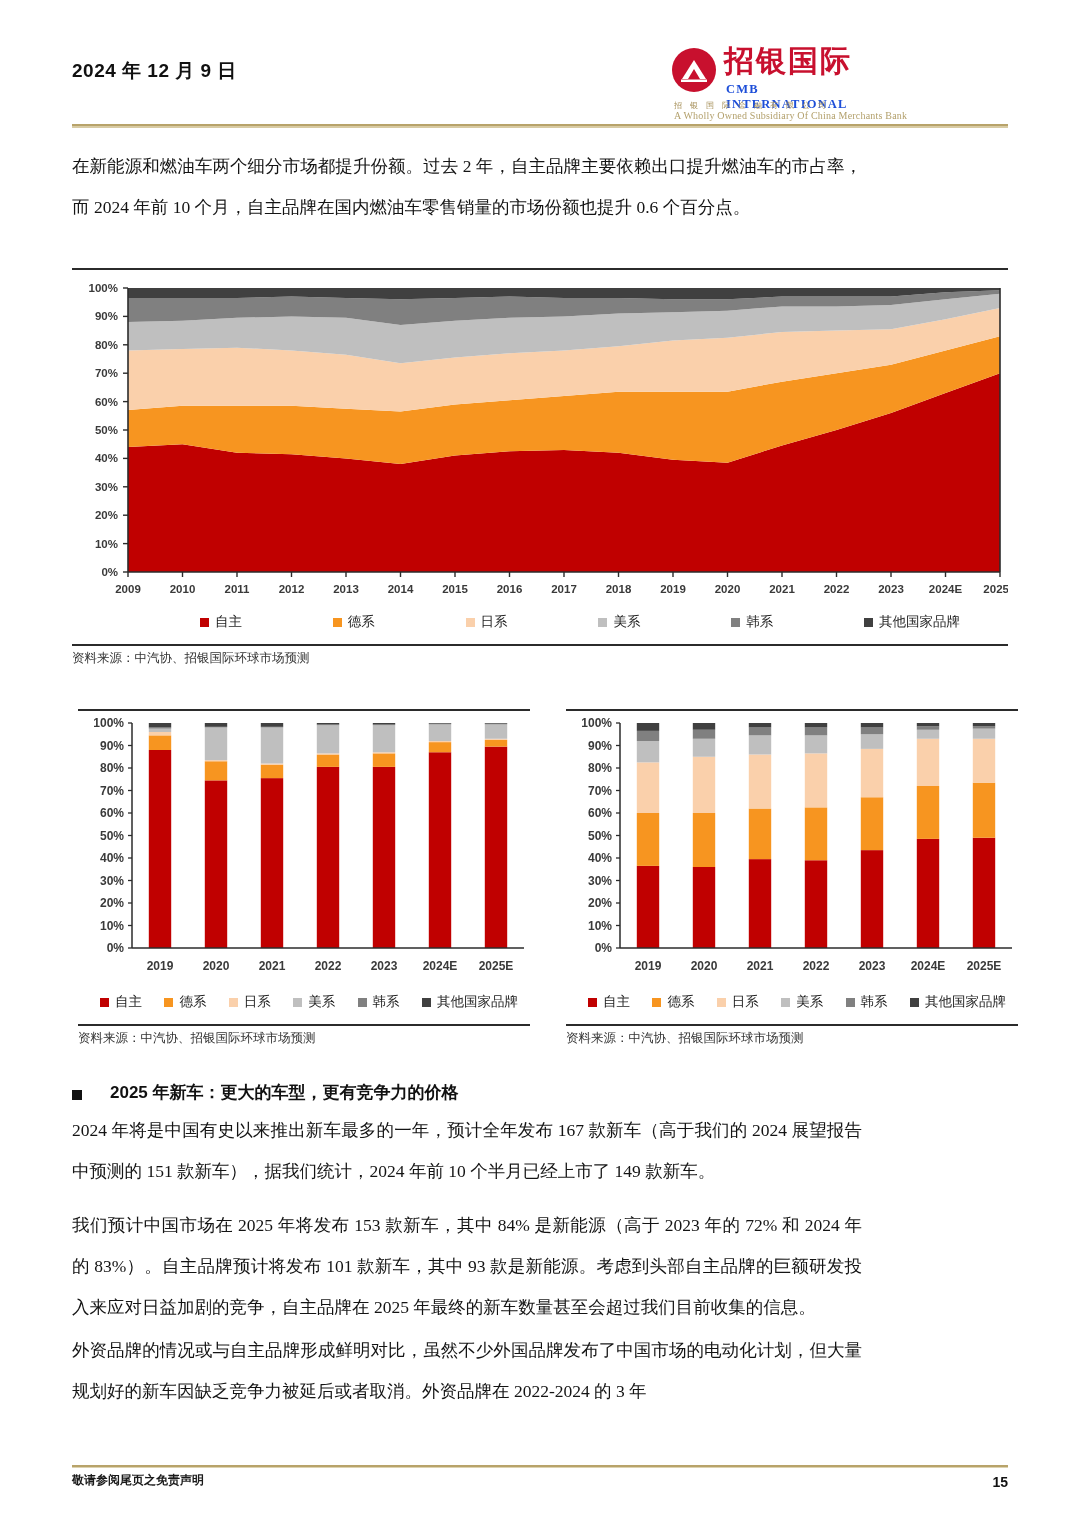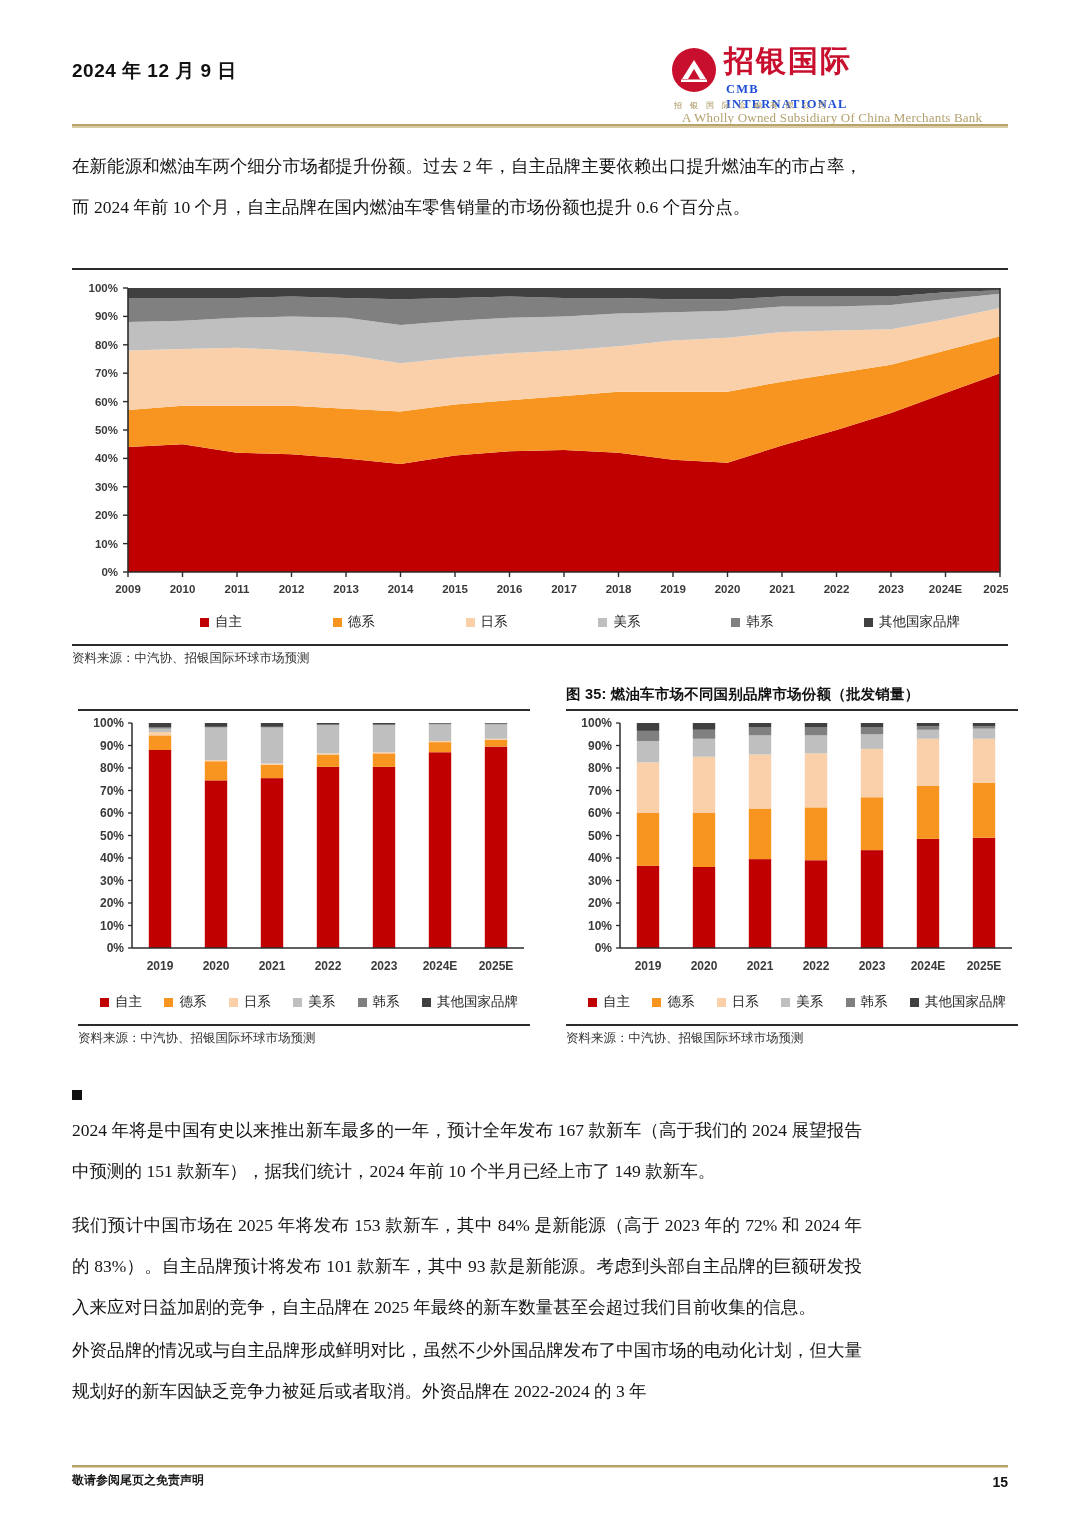--- a/index.html
+++ b/index.html
@@ -35,22 +35,22 @@
   .logo-en {
     position:absolute; left:54px; top:38px;
     font-family:"Liberation Serif", serif;
     font-weight:bold; font-size:12.5px; letter-spacing:1.2px; color:#1d4ed8;
   }
   .logo-sub1 {
     position:absolute; left:2px; top:56px;
     font-size:8px; letter-spacing:3px; color:#a8925c; white-space:nowrap;
   }
   .logo-sub2 {
-    position:absolute; left:10px; top:66px;
-    font-size:13px; letter-spacing:.2px; color:#b3a06c; white-space:nowrap;
+    position:absolute; left:2px; top:66px;
+    font-size:10px; letter-spacing:.2px; color:#b3a06c; white-space:nowrap;
   }
   .hdr-rule {
     position:absolute; left:72px; top:124px; width:936px; height:4px;
     background:linear-gradient(to bottom,#b8a36a 0 2px,#d8cba4 2px 4px);
   }
 
   
   .para {
     position:absolute;
     font-family:"Liberation Serif", serif;
@@ -369,21 +369,20 @@
           <span class="legend-swatch" style="background: rgb(64, 64, 64);"></span>
           <span class="legend-text">其他国家品牌</span>
         </div>
       </div>
 
     <div class="panel-rule-bot" style="left:6px; top:339px; width:452px;"></div>
     <div class="src-note" style="left:6px; top:345px;">资料来源：中汽协、招银国际环球市场预测</div>
   </div>
 
   <div class="panel" style="left:560px; top:685px; width:462px; height:375px;">
-    <div class="fig-title" style="left:6px; top:0px; font-size:14.5px;">图 35: 燃油车市场不同国别品牌市场份额（批发销量）</div>
     <div class="panel-rule-top" style="left:6px; top:24px; width:452px;"></div>
 
     <svg width="462" height="285" viewBox="0 0 462 285" style="position:absolute;left:0;top:30px;">
       <g id="f35-yticks">
           <text x="52" y="237" text-anchor="end" class="tick-txt-sm">0%</text>
           <line x1="56" y1="233" x2="60" y2="233" stroke="#2b2b2b" stroke-width="1.3"></line>
           <text x="52" y="214.5" text-anchor="end" class="tick-txt-sm">10%</text>
           <line x1="56" y1="210.5" x2="60" y2="210.5" stroke="#2b2b2b" stroke-width="1.3"></line>
           <text x="52" y="192" text-anchor="end" class="tick-txt-sm">20%</text>
           <line x1="56" y1="188" x2="60" y2="188" stroke="#2b2b2b" stroke-width="1.3"></line>
@@ -486,20 +485,21 @@
           <span class="legend-swatch" style="background: rgb(64, 64, 64);"></span>
           <span class="legend-text">其他国家品牌</span>
         </div>
       </div>
 
     <div class="panel-rule-bot" style="left:6px; top:339px; width:452px;"></div>
     <div class="src-note" style="left:6px; top:345px;">资料来源：中汽协、招银国际环球市场预测</div>
   </div>
 
   <div class="bullet-sq" style="left:72px; top:1090px;"></div>
+  <div class="bullet-head" style="left:110px; top:1081px;">2025 年新车：更大的车型，更有竞争力的价格</div>
 
   <div class="para" style="left:72px; top:1110px; width:790px;">2024 年将是中国有史以来推出新车最多的一年，预计全年发布 167 款新车（高于我们的 2024 展望报告中预测的 151 款新车），据我们统计，2024 年前 10 个半月已经上市了 149 款新车。</div>
   <div class="para" style="left:72px; top:1205px; width:790px;">我们预计中国市场在 2025 年将发布 153 款新车，其中 84% 是新能源（高于 2023 年的 72% 和 2024 年的 83%）。自主品牌预计将发布 101 款新车，其中 93 款是新能源。考虑到头部自主品牌的巨额研发投入来应对日益加剧的竞争，自主品牌在 2025 年最终的新车数量甚至会超过我们目前收集的信息。</div>
   <div class="para" style="left:72px; top:1330px; width:790px;font-family:Liberation Serif, serif;">外资品牌的情况或与自主品牌形成鲜明对比，虽然不少外国品牌发布了中国市场的电动化计划，但大量规划好的新车因缺乏竞争力被延后或者取消。外资品牌在 2022-2024 的 3 年</div>
 
   <div class="footer-rule"></div>
   <div class="footer-left">敬请参阅尾页之免责声明</div>
   <div class="footer-page">15</div>
 
 </div>

